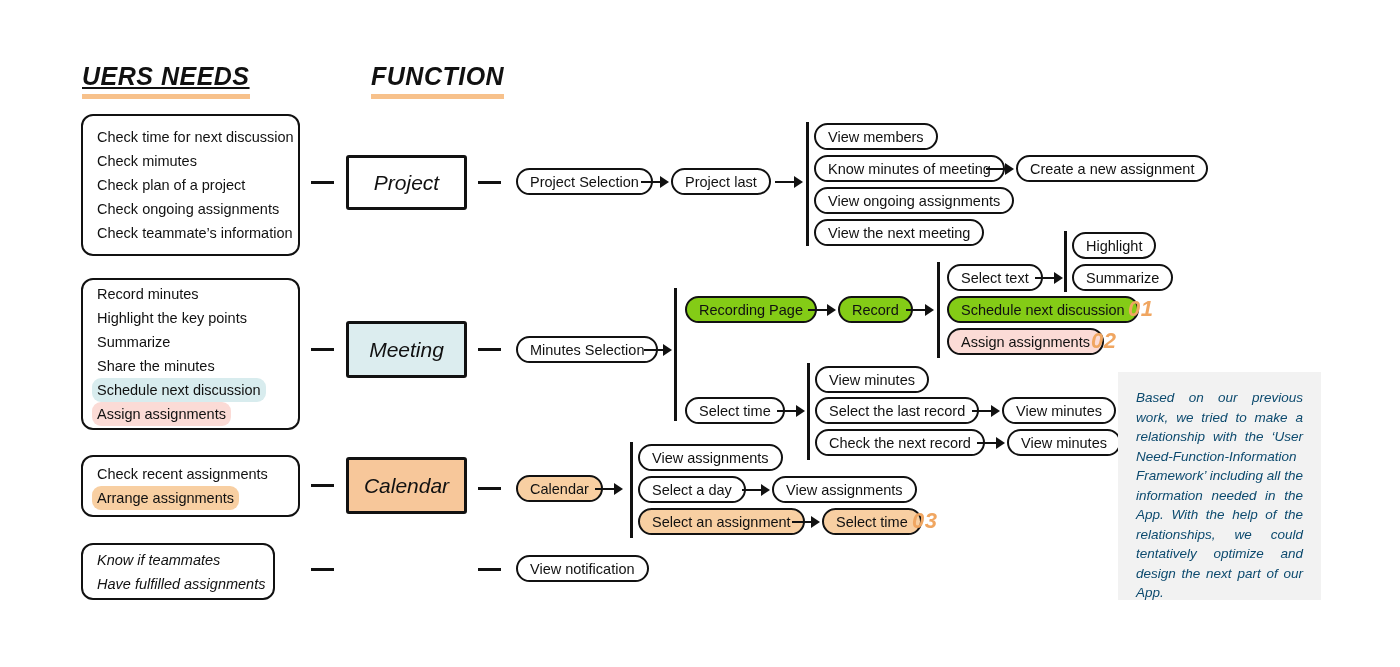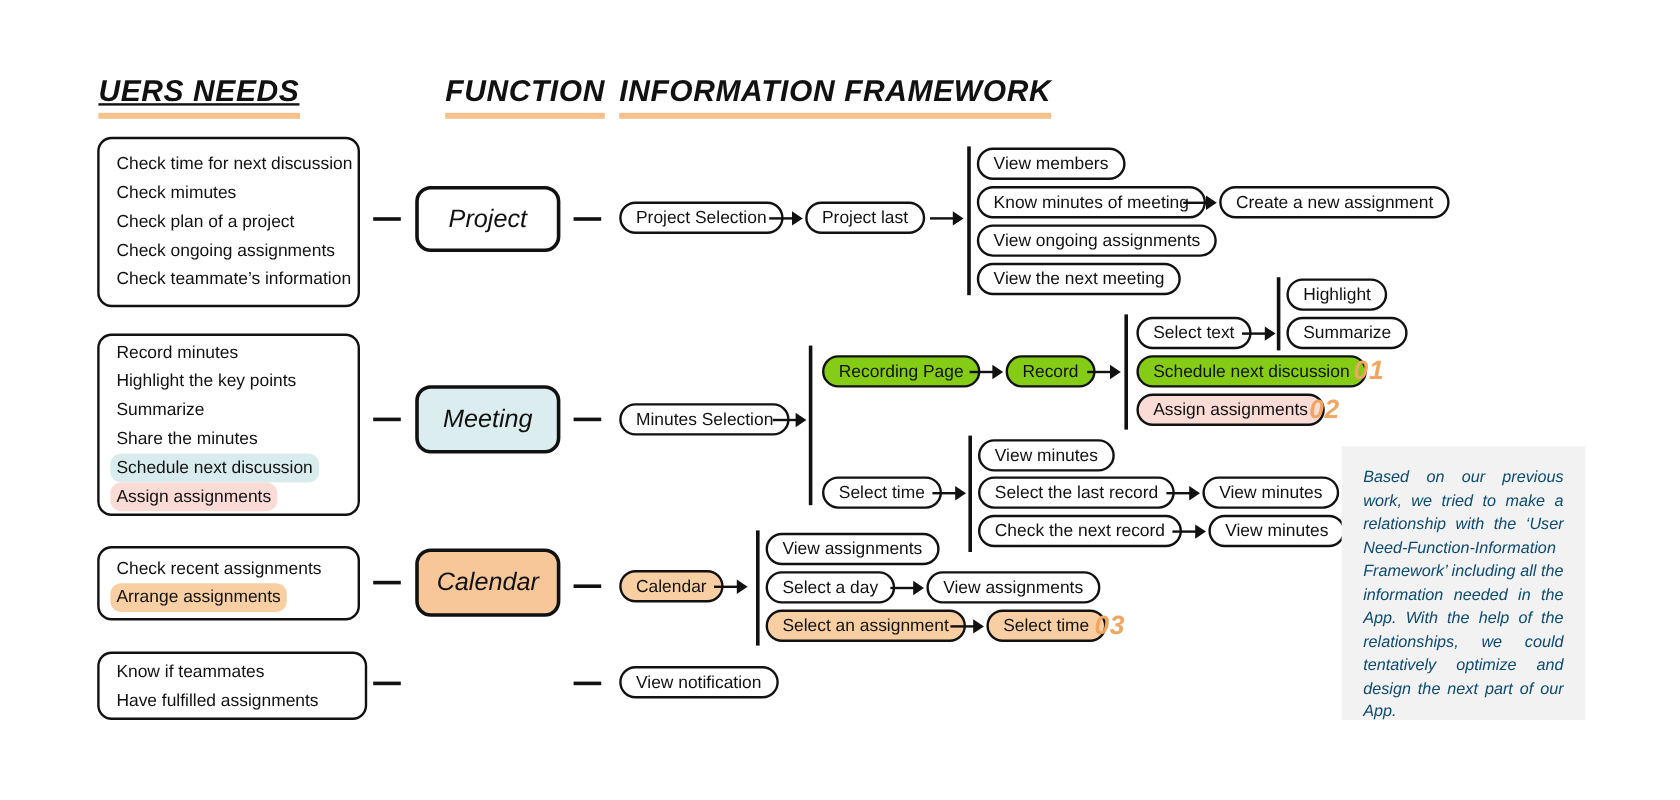--- a/index.html
+++ b/index.html
@@ -61,21 +61,21 @@
     border-radius: 9px;
   }
   .hl-teal  { background: #D8ECEE; }
   .hl-pink  { background: #FBDBD6; }
   .hl-orange{ background: #F8CFA2; }
   
   .func-box {
     position: absolute;
     box-sizing: border-box;
     border: 3px solid #111111;
-    border-radius: 13px;
+    border-radius: 3px;
     background: #ffffff;
     display: flex;
     align-items: center;
     justify-content: center;
     font-style: italic;
     font-size: 21px;
     color: #111111;
   }
   .fill-teal   { background: #DCEDEF; }
   .fill-orange { background: #F7C79A; }
@@ -155,24 +155,20 @@
 <div class="canvas">
 
   <div class="col-header" style="left:82px; top:62px;text-decoration:underline;">
     <span>UERS NEEDS</span>
     <span class="rule"></span>
   </div>
   <div class="col-header" style="left:345px; top:62px;margin-left:26px;">
     <span>FUNCTION</span>
     <span class="rule"></span>
   </div>
-  <div class="col-header" style="left:516px; top:62px;">
-    <span>INFORMATION FRAMEWORK</span>
-    <span class="rule"></span>
-  </div>
 
   <div class="needs-box" style="left:81px; top:114px; width:219px; height:142px;">
     <div class="needs-line">Check time for next discussion</div>
     <div class="needs-line">Check mimutes</div>
     <div class="needs-line">Check plan of a project</div>
     <div class="needs-line">Check ongoing assignments</div>
     <div class="needs-line">Check teammate’s information</div>
   </div>
 
   <div class="needs-box" style="left:81px; top:278px; width:219px; height:152px;">
@@ -182,21 +178,21 @@
     <div class="needs-line">Share the minutes</div>
     <div class="needs-line hl-teal">Schedule next discussion</div>
     <div class="needs-line hl-pink">Assign assignments</div>
   </div>
 
   <div class="needs-box" style="left:81px; top:455px; width:219px; height:62px;">
     <div class="needs-line">Check recent assignments</div>
     <div class="needs-line hl-orange">Arrange assignments</div>
   </div>
 
-  <div class="needs-box" style="left:81px; top:543px; width:225px; height:57px;">
+  <div class="needs-box" style="left:81px; top:543px; width:194px; height:57px;font-style:italic;">
     <div class="needs-line">Know if teammates</div>
     <div class="needs-line">Have fulfilled assignments</div>
   </div>
 
   <div class="dash" style="left:311px; top:181px; width:23px;"></div>
   <div class="dash" style="left:311px; top:348px; width:23px;"></div>
   <div class="dash" style="left:311px; top:484px; width:23px;"></div>
   <div class="dash" style="left:311px; top:568px; width:23px;"></div>
 
   <div class="func-box" style="left:346px; top:155px; width:121px; height:55px;">

